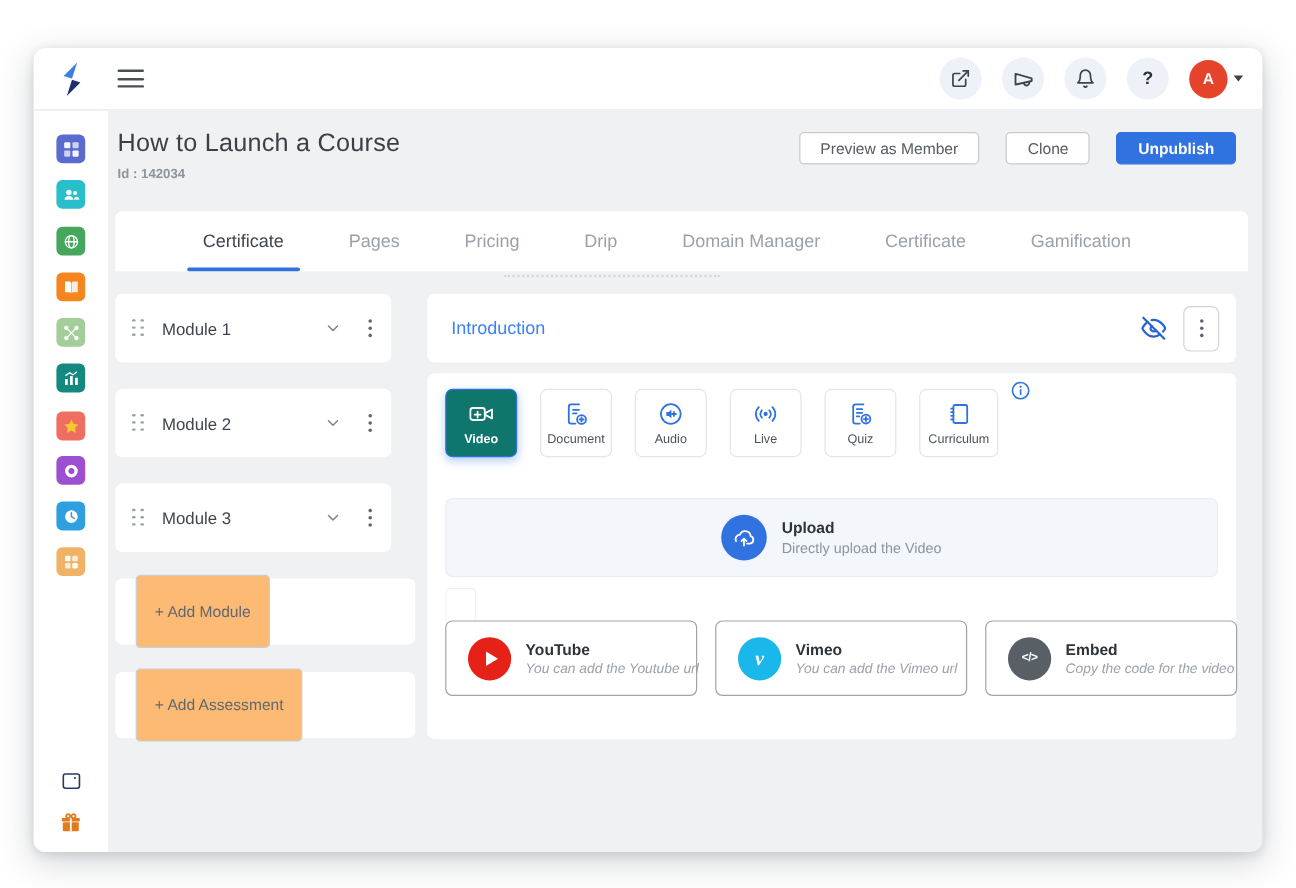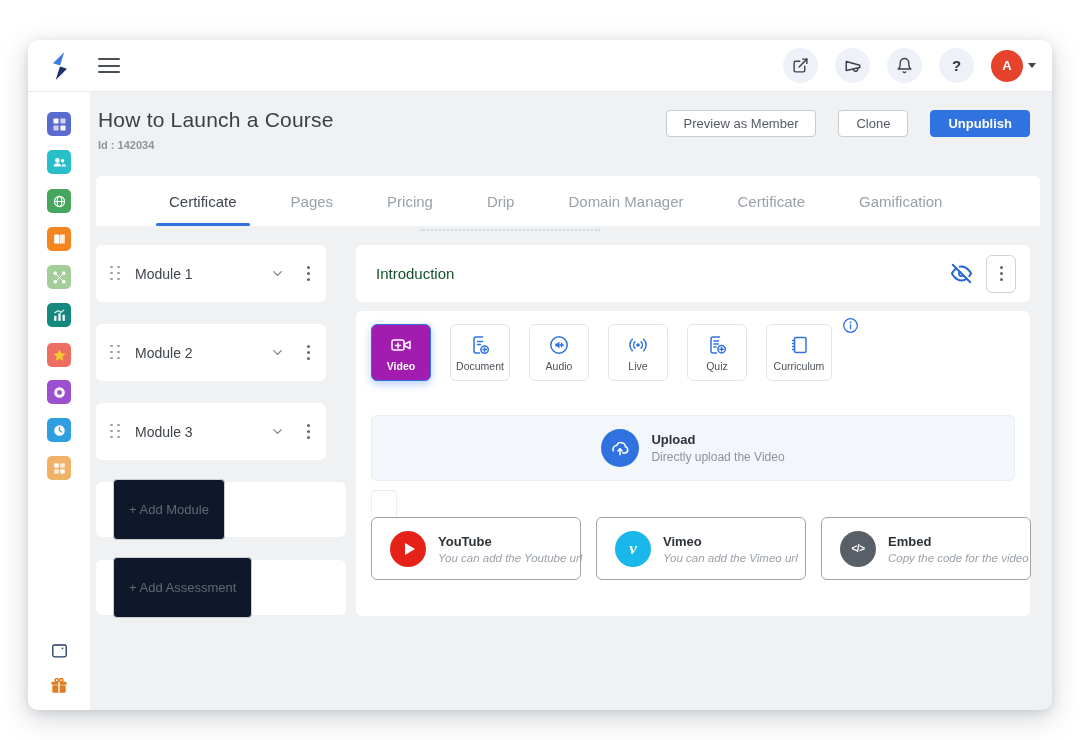--- a/index.html
+++ b/index.html
@@ -46,35 +46,35 @@
 
   
   .mod-card { left:6px; width:230px; height:57px; display:flex; align-items:center; padding:0 14px; cursor:pointer; }
   .drag { display:grid; grid-template-columns:repeat(2,4px); grid-auto-rows:4px; gap:2px 3px; margin-right:14px; cursor:grab; }
   .drag i { width:2.6px; height:2.6px; border-radius:50%; background:#9aa1a8; }
   .mod-label { font-size:14px; color:#3f454c; }
   .mod-right { margin-left:auto; display:flex; align-items:center; gap:20px; }
   .kebab { display:flex; flex-direction:column; gap:2.6px; cursor:pointer; padding:2px; }
   .kebab i { width:3px; height:3px; border-radius:50%; background:#61666d; }
   .add-card { left:6px; width:250px; height:55px; display:flex; align-items:center; padding-left:17px; }
-  .add-btn { background:#0f172a; border:1px solid #c9ced3; border-radius:4px; color:#62686f; font-size:13px; padding:22px 15px; cursor:pointer; }
+  .add-btn { background:#fdba74; border:1px solid #c9ced3; border-radius:4px; color:#62686f; font-size:13px; padding:22px 15px; cursor:pointer; }
 
   
   .lesson-card { left:266px; top:153px; width:674px; height:57px; display:flex; align-items:center; padding:0 14px 0 20px; }
-  .lesson-title { font-size:15px; color:#14532d; }
+  .lesson-title { font-size:15px; color:#3b82f6; }
   .lesson-right { margin-left:auto; display:flex; align-items:center; gap:14px; }
   .eyeoff { cursor:pointer; display:flex; }
   .kebab-box { width:30px; height:38px; border:1px solid #cfd4d9; border-radius:6px; display:flex; align-items:center; justify-content:center; cursor:pointer; }
 
   
   .content-card { left:266px; top:219px; width:674px; height:305px; }
   .ctype-row { position:absolute; left:15px; top:13px; display:flex; gap:19px; }
   .ctype { width:60px; height:57px; border:1px solid #e2e6ea; border-radius:6px; background:#fff; color:#2f72e0; display:flex; flex-direction:column; align-items:center; justify-content:center; gap:4px; cursor:pointer; }
   .ctype .lbl { font-size:10.5px; color:#4c525a; }
-  .ctype.active { background:#a21caf; border-color:#2f72e0; color:#fff; box-shadow:0 3px 8px rgba(47,114,224,.35); }
+  .ctype.active { background:#0f766e; border-color:#2f72e0; color:#fff; box-shadow:0 3px 8px rgba(47,114,224,.35); }
   .ctype.active .lbl { color:#fff; font-weight:bold; }
   .ctype svg { stroke:currentColor; }
   .info-btn { position:absolute; left:486px; top:6px; cursor:pointer; }
 
   .upload-bar { position:absolute; left:15px; top:104px; width:644px; height:66px; background:#f3f6fa; border:1px solid #e9eef4; border-radius:6px; display:flex; align-items:center; justify-content:center; gap:12px; cursor:pointer; }
   .up-circle { width:38px; height:38px; border-radius:50%; background:#2f72e0; display:flex; align-items:center; justify-content:center; }
   .up-title { font-size:13px; font-weight:bold; color:#2e3338; }
   .up-sub { font-size:12px; color:#8d949b; margin-top:3px; }
 
   .stub { position:absolute; left:15px; top:179px; width:26px; height:28px; background:#fff; border:1px solid #eceff2; border-bottom:none; border-radius:4px 4px 0 0; }

